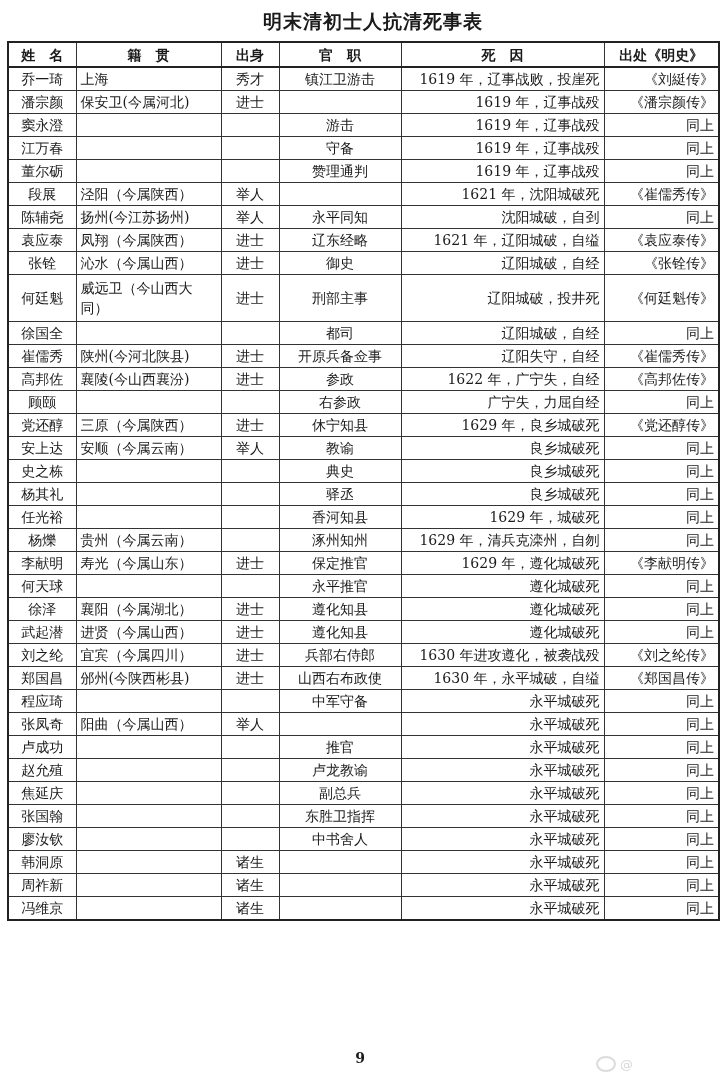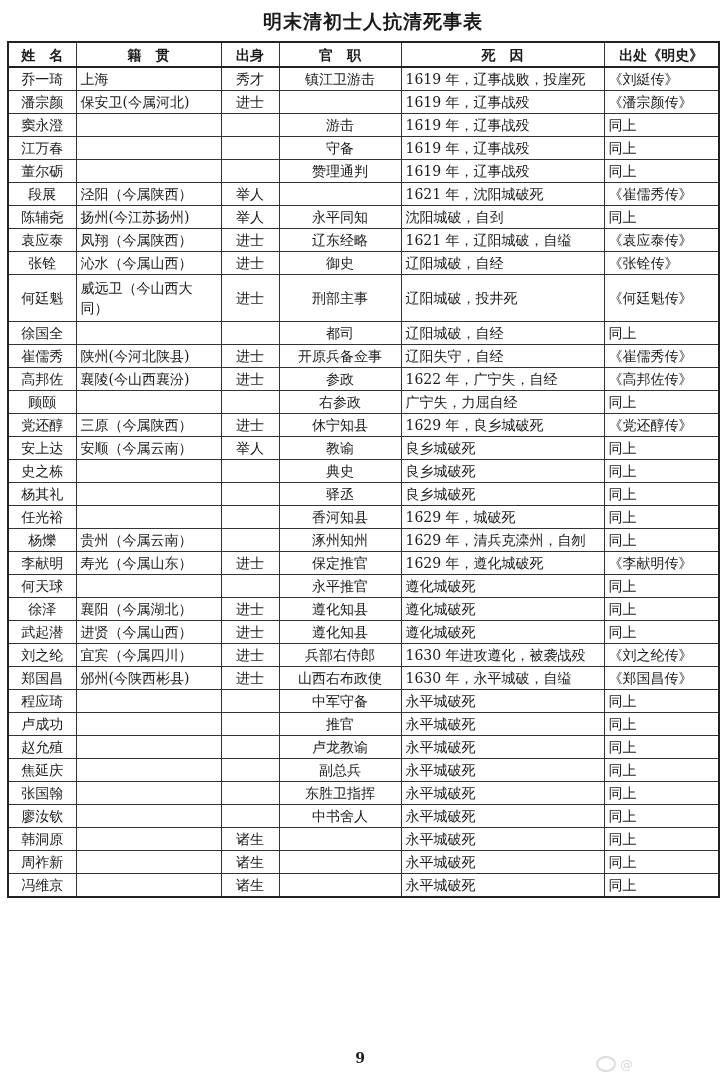--- a/index.html
+++ b/index.html
@@ -25,22 +25,22 @@
   }
   table.main th {
     font-family: "DejaVu Sans", "Liberation Sans", sans-serif;
     font-weight: bold; font-size: 14px; height: 23px; text-align: center;
     border-bottom: 2px solid #222;
   }
   td.name { text-align: center; margin-left: 24px; }
   td.origin { text-align: left; }
   td.status { text-align: center; margin-left: 20px; }
   td.office { text-align: center; }
-  td.cause { text-align: left; }
-  td.source { text-align: left; }
+  td.cause { text-align: right; }
+  td.source { text-align: right; }
   tr.tall td { height: 46px; }
   tr.tall td.origin { white-space: normal; line-height: 20px; margin-left: 44px; }
   .page-num {
     position: absolute; top: 1050px; left: 0; width: 720px; text-align: center;
     font-size: 14px; font-weight: bold;
   }
   .watermark {
     position: absolute; left: 596px; top: 1052px; width: 118px; height: 24px;
     color: #d8d8d8; font-family: "DejaVu Sans", sans-serif; font-size: 13px;
     display: flex; align-items: center; gap: 4px;
@@ -285,20 +285,28 @@
       </tr>
       <tr>
         <td class="name">程应琦</td>
         <td class="origin"></td>
         <td class="status"></td>
         <td class="office">中军守备</td>
         <td class="cause">永平城破死</td>
         <td class="source">同上</td>
       </tr>
       <tr>
+        <td class="name">张凤奇</td>
+        <td class="origin">阳曲（今属山西）</td>
+        <td class="status">举人</td>
+        <td class="office"></td>
+        <td class="cause">永平城破死</td>
+        <td class="source">同上</td>
+      </tr>
+      <tr>
         <td class="name">卢成功</td>
         <td class="origin"></td>
         <td class="status"></td>
         <td class="office">推官</td>
         <td class="cause">永平城破死</td>
         <td class="source">同上</td>
       </tr>
       <tr>
         <td class="name">赵允殖</td>
         <td class="origin"></td>

